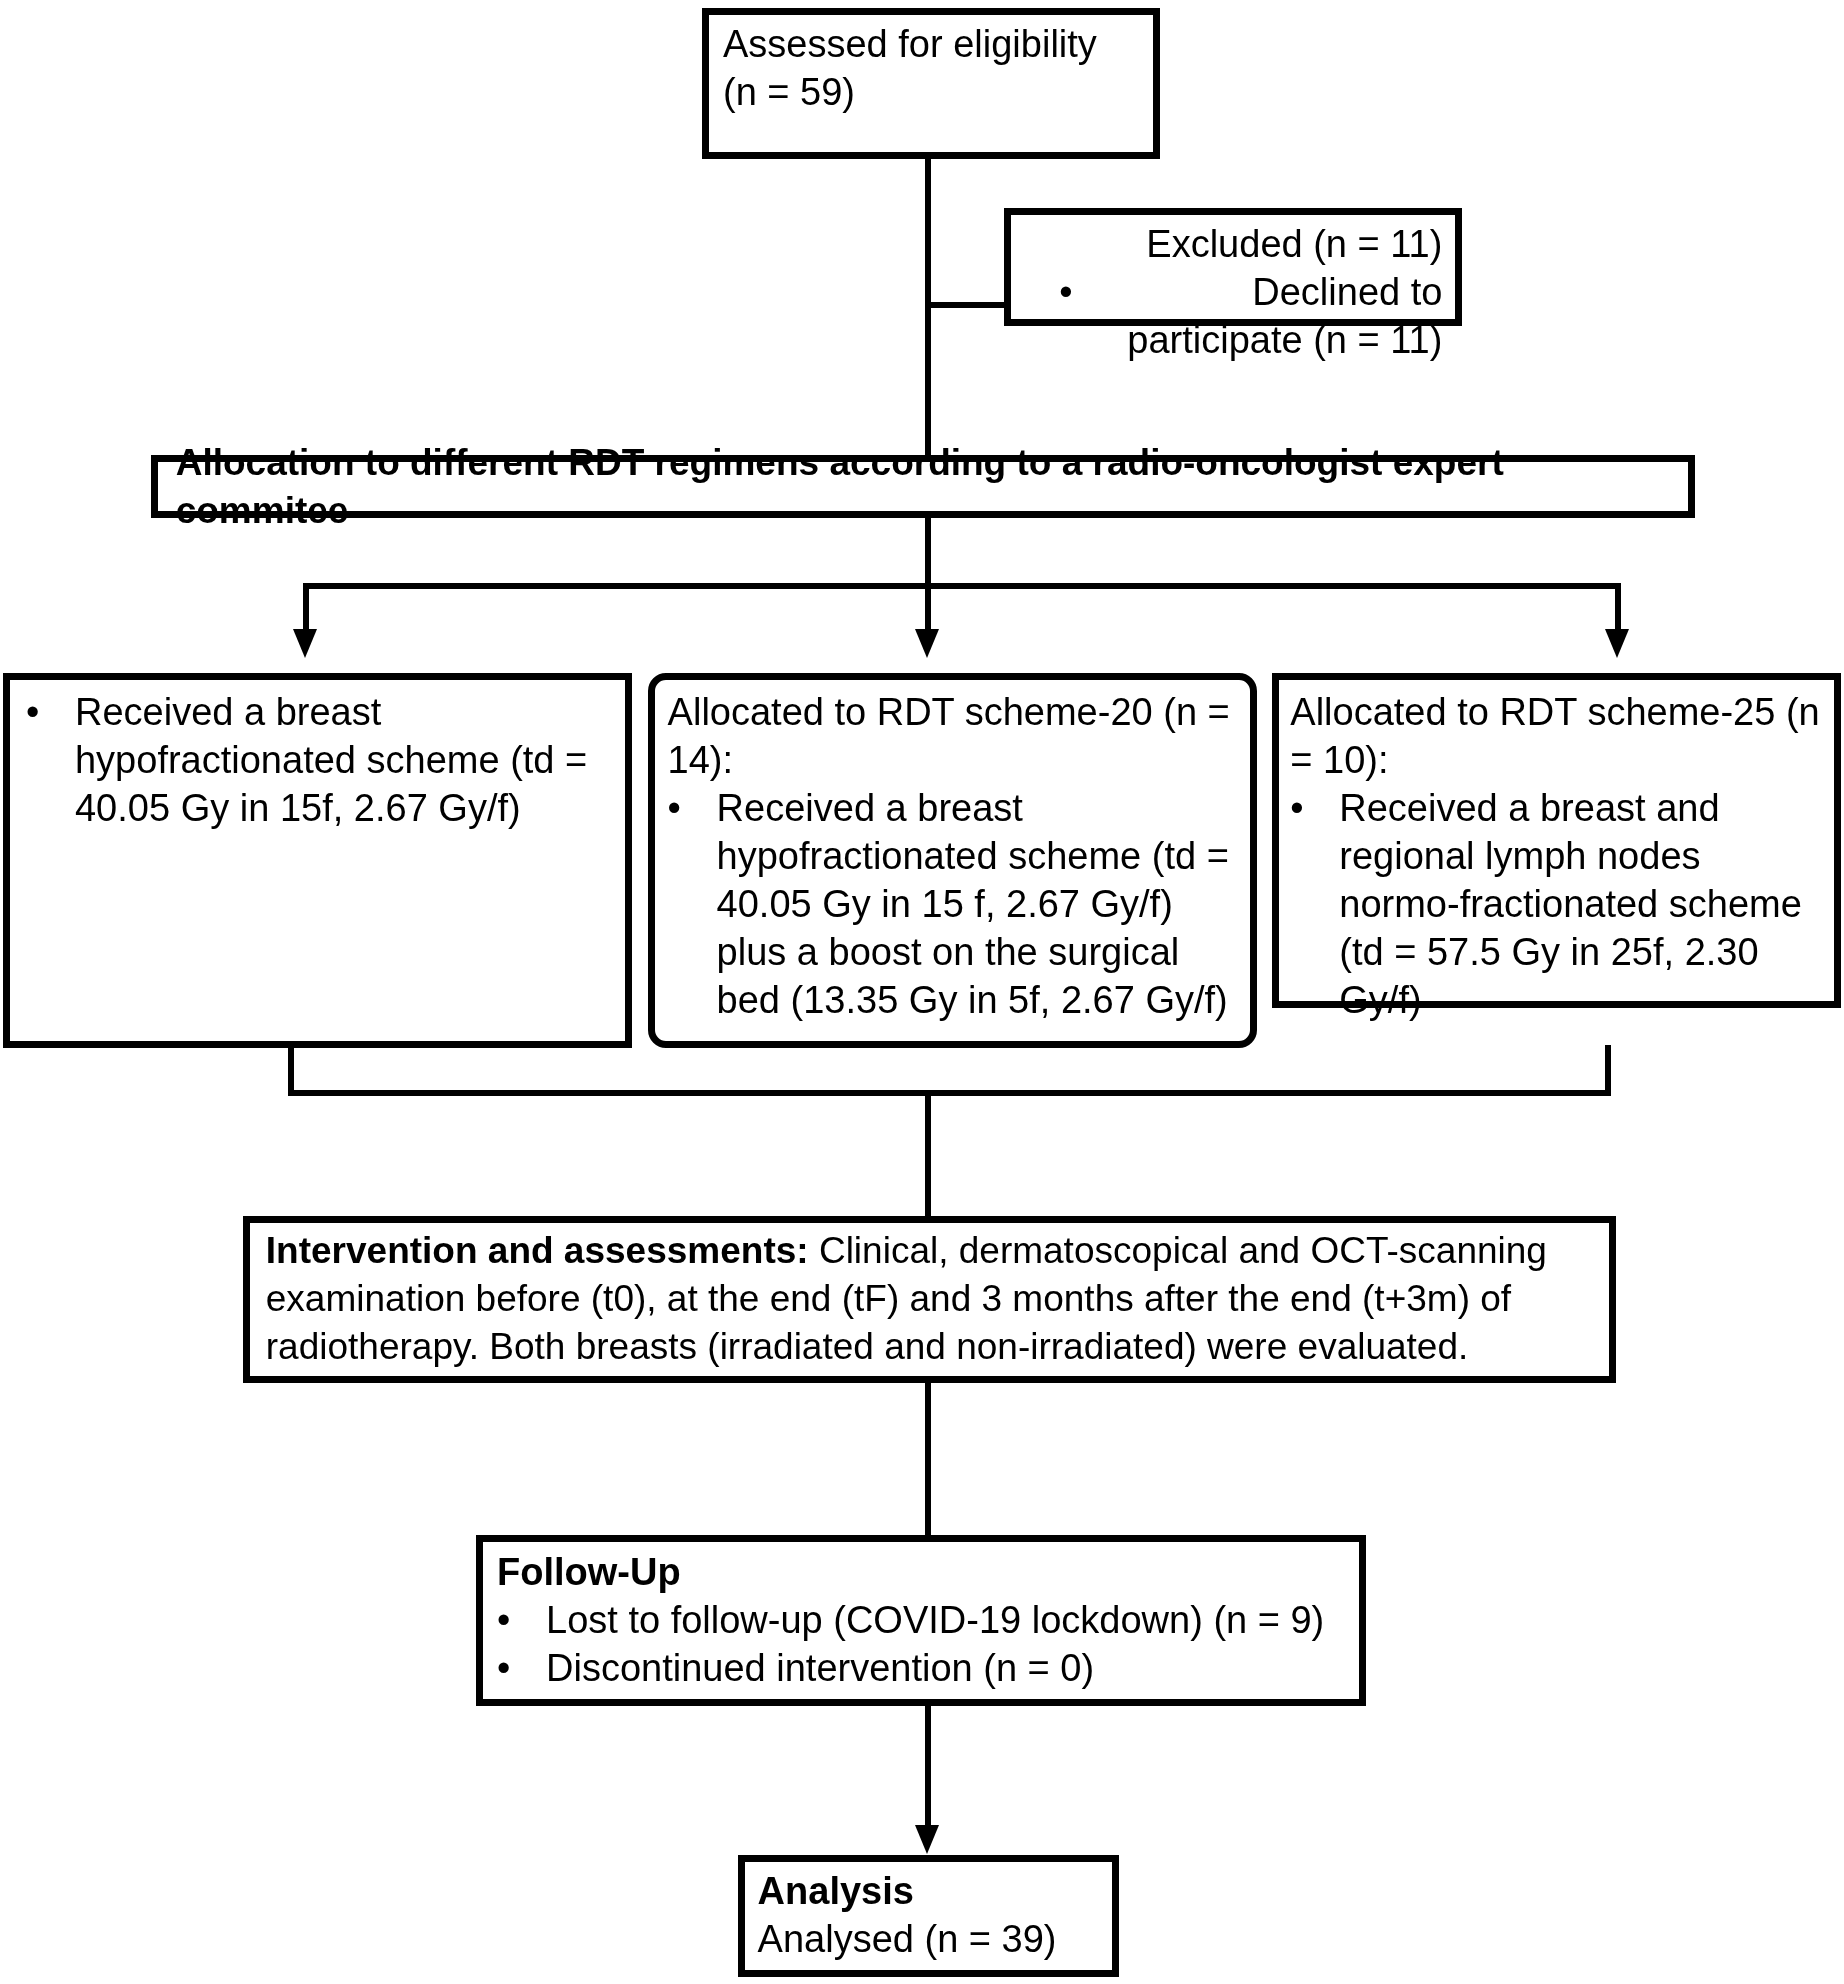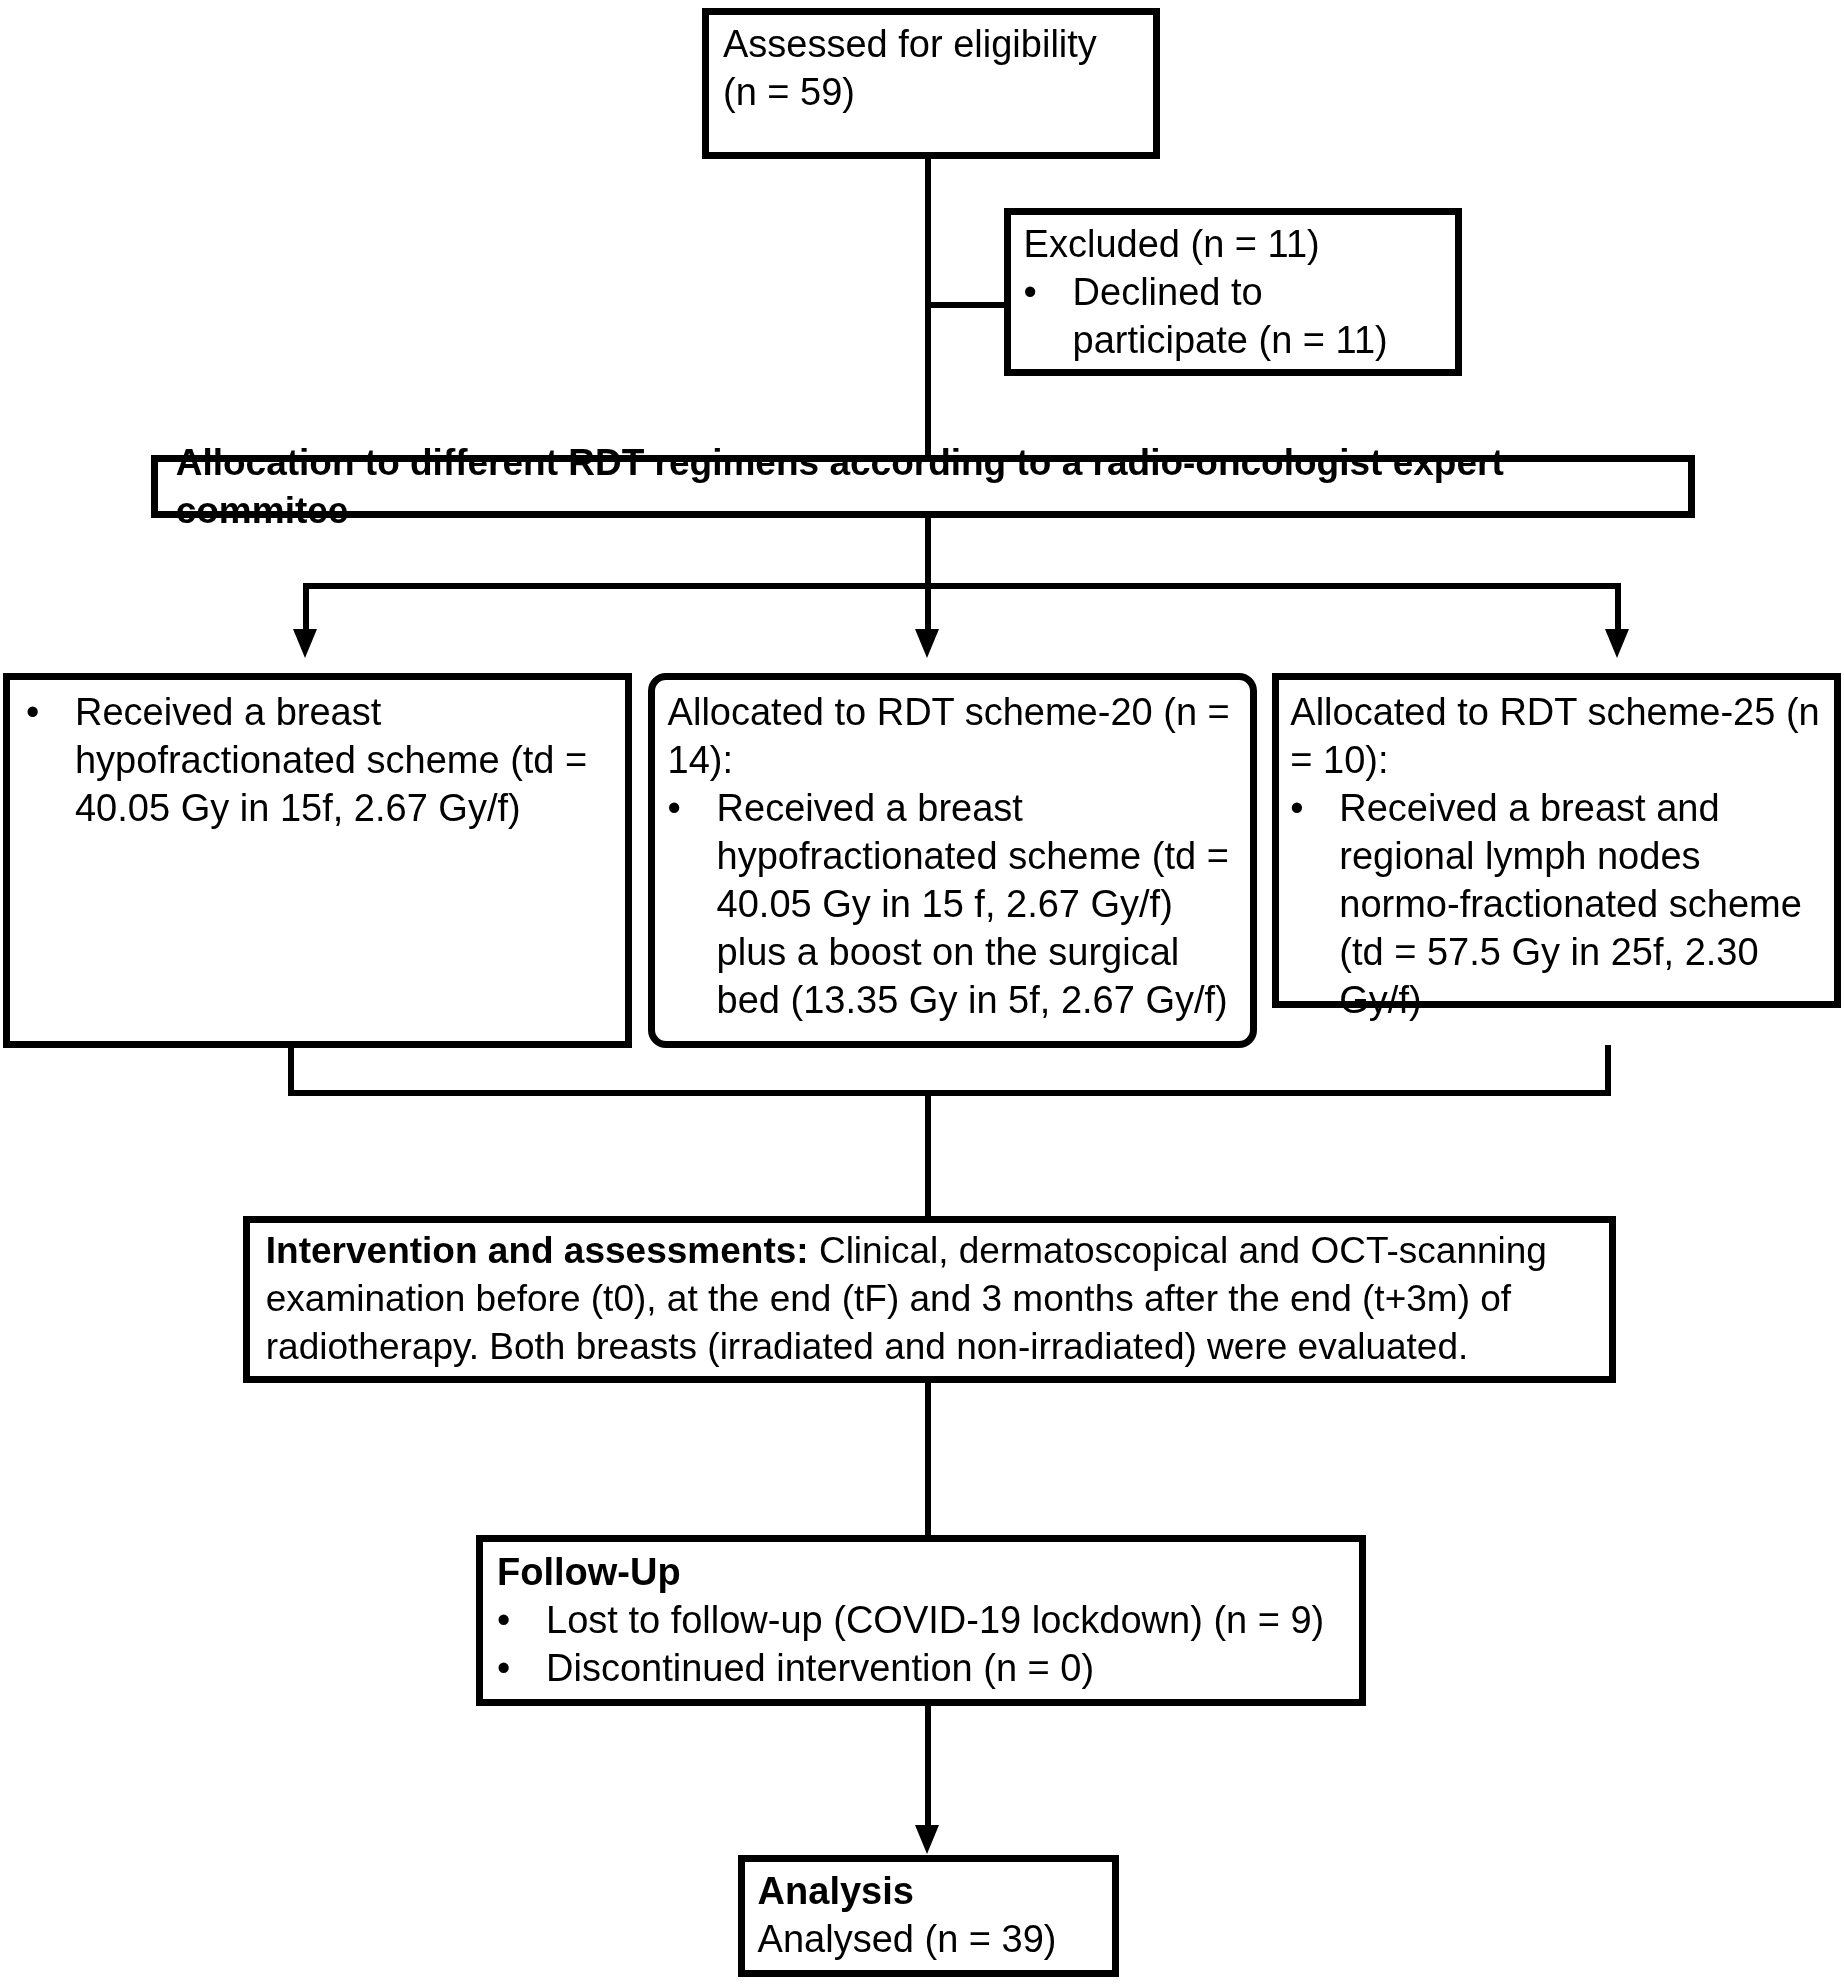--- a/index.html
+++ b/index.html
@@ -26,21 +26,21 @@
     border-left:12.6px solid transparent;
     border-right:12.6px solid transparent;
     border-top:29px solid var(--ink);
   }
   .bold { font-weight:bold; }
   .bullet { display:flex; }
   .bullet .marker { flex:0 0 49px; }
   .bullet .btext { flex:1 1 auto; }
 
   #assessed      { left:702px; top:7.6px;   width:458px;  height:151px; padding:5px 14px; }
-  #excluded      { left:1004px; top:208px;  width:458px;  height:168px; padding:5px 12.6px; }
+  #excluded      { left:1004px; top:208px;  width:458px;  height:118px; padding:5px 12.6px;text-align:right; }
   #allocation    { left:151px;  top:455px;  width:1544px; height:63px; padding:0 17.7px;
                    display:flex; align-items:center; justify-content:center;
                    font-weight:bold; font-size:37px; }
   #scheme15      { left:3.2px;    top:673px; width:629px;  height:375px; padding:7.6px 15.8px; }
   #scheme20      { left:648px; top:673px; width:609px;  height:375px; padding:7.6px 12.6px;border-radius:18px; }
   #scheme25      { left:1272px; top:673px; width:569px;  height:335px; padding:7.6px 11.3px; }
   #intervention  { left:243px;  top:1216px; width:1373px; height:167px; padding:4.4px 15.8px; font-size:37px; }
   #followup      { left:476px;  top:1535px; width:890px; height:171px; padding:6.3px 14px; }
   #analysis      { left:738px; top:1855px; width:381px;  height:122px; padding:5px 12.6px; }
 </style>

